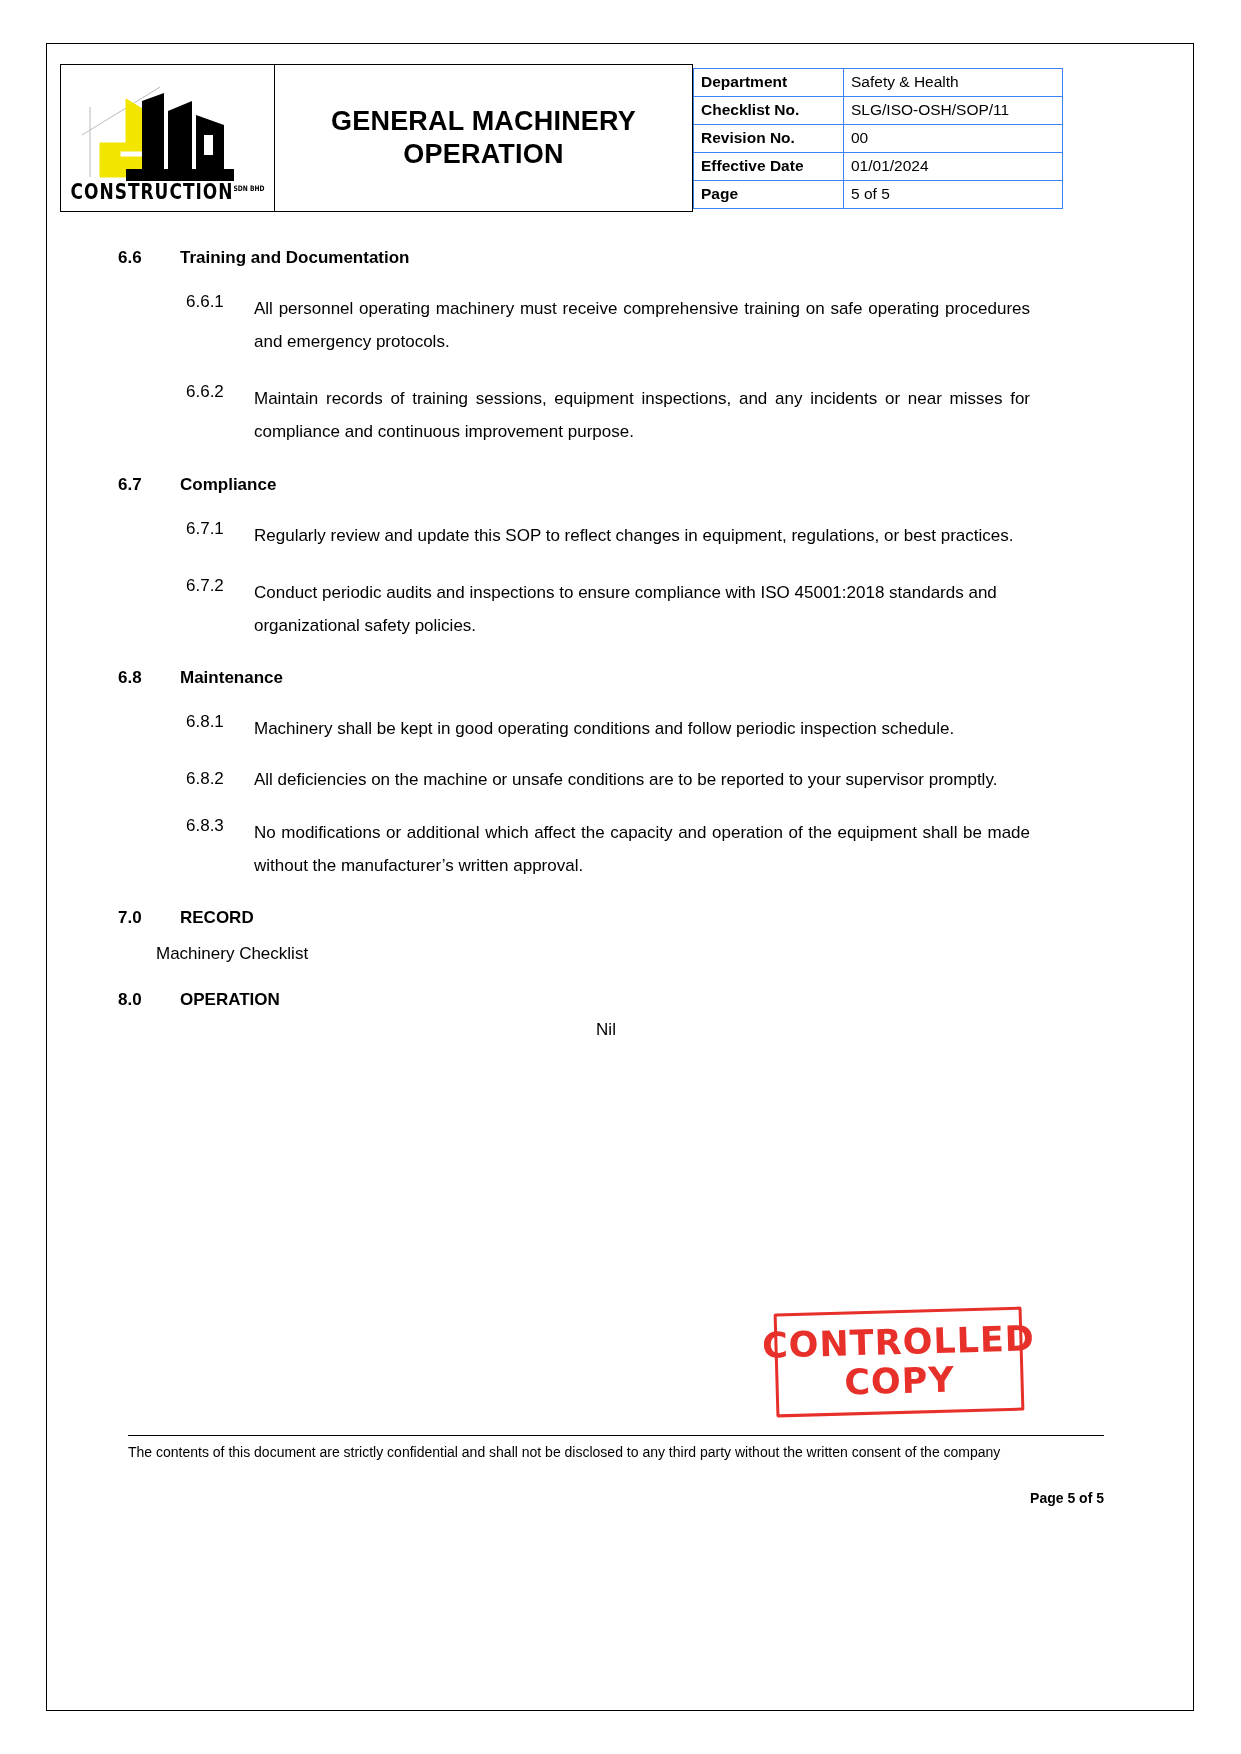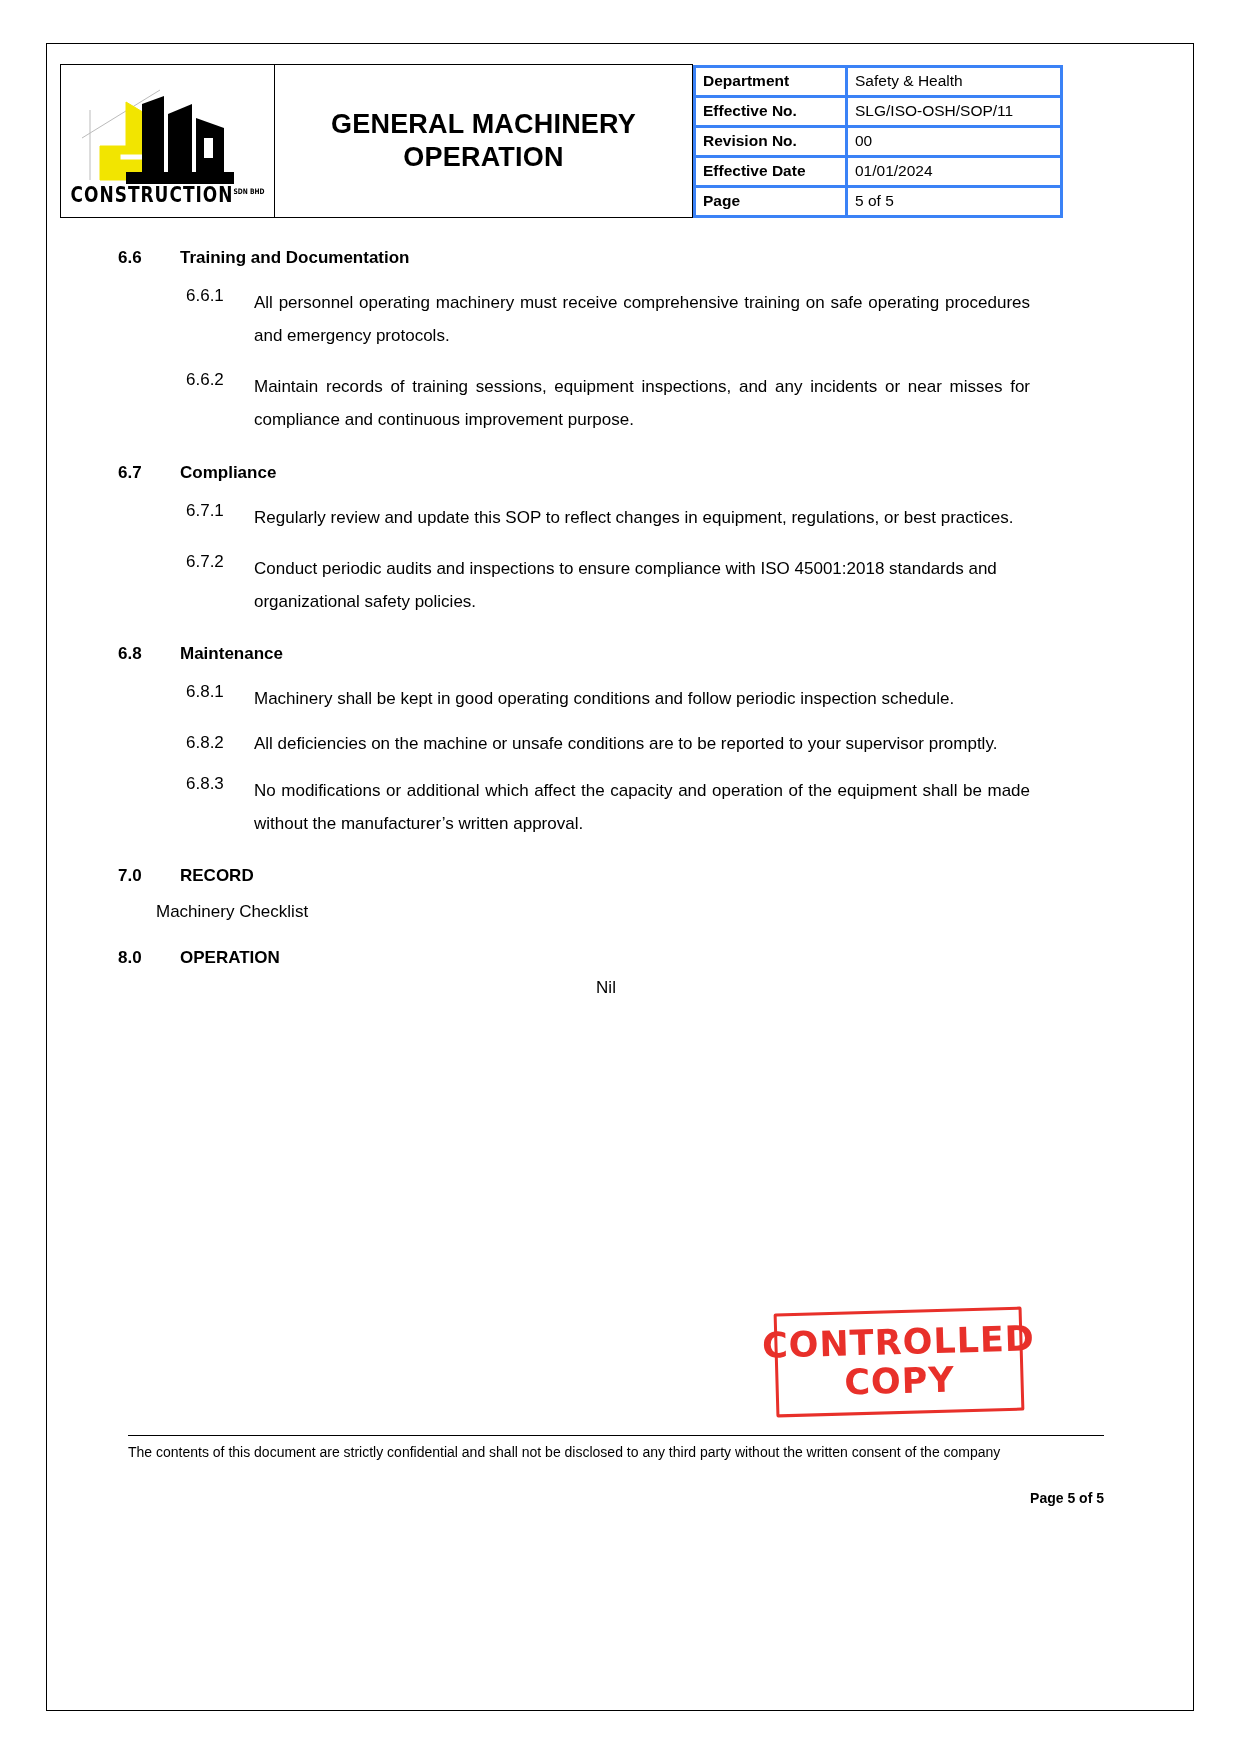--- a/index.html
+++ b/index.html
@@ -61,21 +61,21 @@
     width: 370px;
     padding: 0;
     border: none !important;
   }
   .meta-table {
     width: 100%;
     border-collapse: collapse;
     table-layout: fixed;
   }
   .meta-table td {
-    border: 3px solid #3b82f6;
+    border: 1px solid #3b82f6;
     font-size: 15.5px;
     padding: 4px 7px;
     height: 19px;
     line-height: 1.15;
   }
   .meta-label {
     width: 135px;
     font-weight: bold;
   }
   .meta-value {
@@ -124,21 +124,21 @@
     flex: 0 0 62px;
     font-size: 17px;
     font-weight: bold;
   }
   .sec-title {
     font-size: 17px;
     font-weight: bold;
   }
   .item {
     display: flex;
-    margin-top: 18px;
+    margin-top: 24px;
     margin-left: 68px;
   }
   .item-num {
     width: 68px;
     flex: 0 0 68px;
     font-size: 17px;
   }
   .item-text {
     flex: 1;
     font-size: 17px;
@@ -238,21 +238,21 @@
         <div>OPERATION</div>
       </td>
       <td class="meta-wrap">
         <table class="meta-table">
           <tbody>
                 <tr>
             <td class="meta-label">Department</td>
             <td class="meta-value">Safety &amp; Health</td>
           </tr>
           <tr>
-            <td class="meta-label">Effective No.</td>
+            <td class="meta-label">Checklist No.</td>
             <td class="meta-value">SLG/ISO-OSH/SOP/11</td>
           </tr>
           <tr>
             <td class="meta-label">Revision No.</td>
             <td class="meta-value">00</td>
           </tr>
           <tr>
             <td class="meta-label">Effective Date</td>
             <td class="meta-value">01/01/2024</td>
           </tr>

